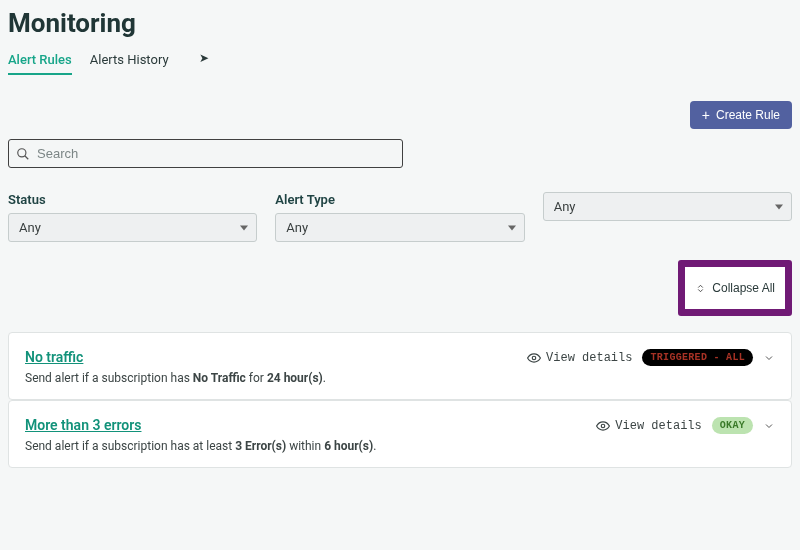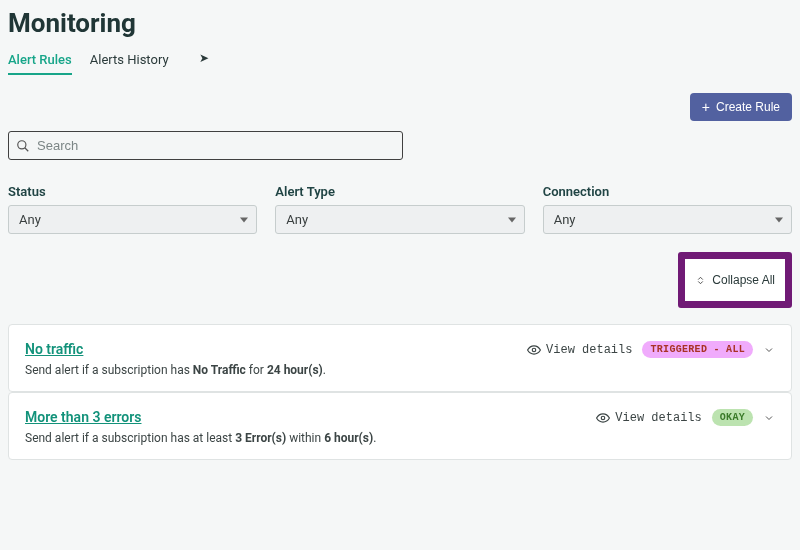--- a/index.html
+++ b/index.html
@@ -15,21 +15,21 @@
     h1 {
       font-size: 26px;
       font-weight: 700;
       color: #203636;
       margin-bottom: 14px;
     }
     .tabs {
       display: flex;
       gap: 18px;
       border-bottom: none;
-      margin-bottom: 18px;
+      margin-bottom: 26px;
     }
     .tab {
       font-size: 13px;
       color: #2a3a3a;
       padding-bottom: 6px;
       cursor: pointer;
     }
     .tab.active {
       color: #17a589;
       font-weight: 500;
@@ -174,21 +174,21 @@
       cursor: pointer;
     }
     .view-details svg { width: 14px; height: 14px; stroke: #3c4545; fill: none; stroke-width: 2; }
     .badge {
       font-size: 10px;
       font-weight: 600;
       padding: 3px 8px;
       border-radius: 10px;
       letter-spacing: 0.3px;
     }
-    .badge.triggered { background: #f0abfc; color: #a83225; }
+    .badge.triggered { background: #000000; color: #a83225; }
     .badge.okay { background: #bce3b0; color: #3a7a29; }
     .chev {
       width: 12px; height: 12px;
       stroke: #555; fill: none; stroke-width: 2;
       cursor: pointer;
     }
     .cursor-ptr {
       position: absolute;
       left: 199px;
       top: 51px;
@@ -231,21 +231,20 @@
       </div>
     </div>
     <div class="filter">
       <span class="filter-label">Alert Type</span>
       <div class="select">
         <span>Any</span>
         <span class="caret"></span>
       </div>
     </div>
     <div class="filter">
-      <span class="filter-label">Connection</span>
       <div class="select">
         <span>Any</span>
         <span class="caret"></span>
       </div>
     </div>
   </div>
 
   <div class="expand-row">
     <button class="btn-outline">
       <svg viewBox="0 0 24 24">

